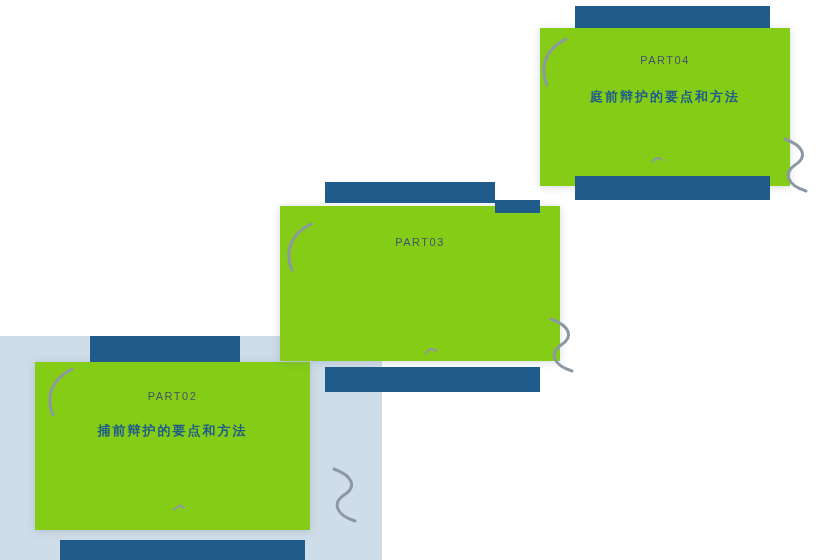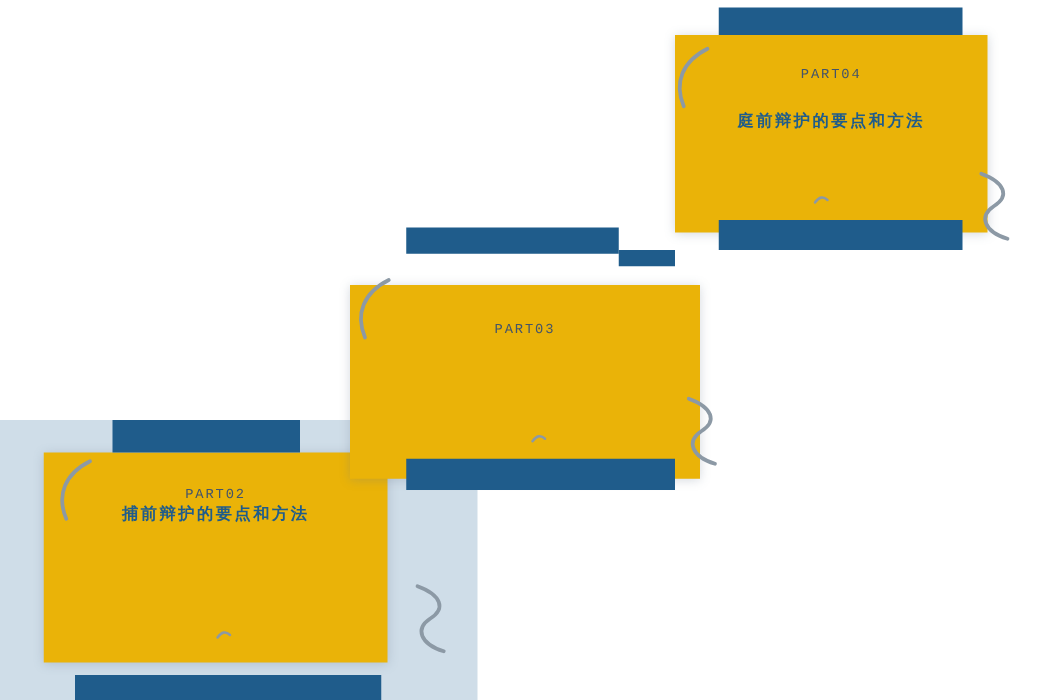--- a/index.html
+++ b/index.html
@@ -8,40 +8,39 @@
     position: relative; overflow: hidden;
     background: #ffffff;
     font-family: "Liberation Sans", sans-serif;
   }
   .slide { position: absolute; inset: 0; }
   .panel {
     position: absolute; left: 0; top: 336px; width: 382px; height: 224px;
     background: var(--panel, #cfdde8);
   }
   .card {
-    position: absolute; background: #eab308;
+    position: absolute; background: #84cc16;
     box-shadow: 0 1px 8px rgba(100,120,140,.28);
-    font-family: Liberation Mono, monospace;
   }
   .bar { position: absolute; background: var(--accent, #1f5c8b); }
   .part-label {
     display: block; text-align: center;
     font-size: 11px; letter-spacing: 1.5px;
     color: var(--part-text, #44546a);
   }
   .card-title {
     display: block; text-align: center;
     font-size: 13px; font-weight: bold; letter-spacing: 2px;
     color: var(--accent, #1f5c8b);
   }
 
   .card2 { left: 35px;  top: 362px; width: 275px; height: 168px; }
   .card2 .part-label { margin-top: 28px; }
-  .card2 .card-title { }
-  .card3 { left: 280px; top: 228px; width: 280px; height: 155px; }
+  .card2 .card-title { margin-top: 20px; }
+  .card3 { left: 280px; top: 206px; width: 280px; height: 155px; }
   .card3 .part-label { margin-top: 30px; }
   .card3 .card-title { margin-top: 20px; }
   .card4 { left: 540px; top: 28px;  width: 250px; height: 158px; }
   .card4 .part-label { margin-top: 26px; }
   .card4 .card-title { margin-top: 22px; }
 
   .bar2-top    { left: 90px;  top: 336px; width: 150px; height: 26px; }
   .bar2-bottom { left: 60px;  top: 540px; width: 245px; height: 20px; }
   .bar3-top    { left: 325px; top: 182px; width: 170px; height: 21px; }
   .bar3-step   { left: 495px; top: 200px; width: 45px;  height: 13px; }

